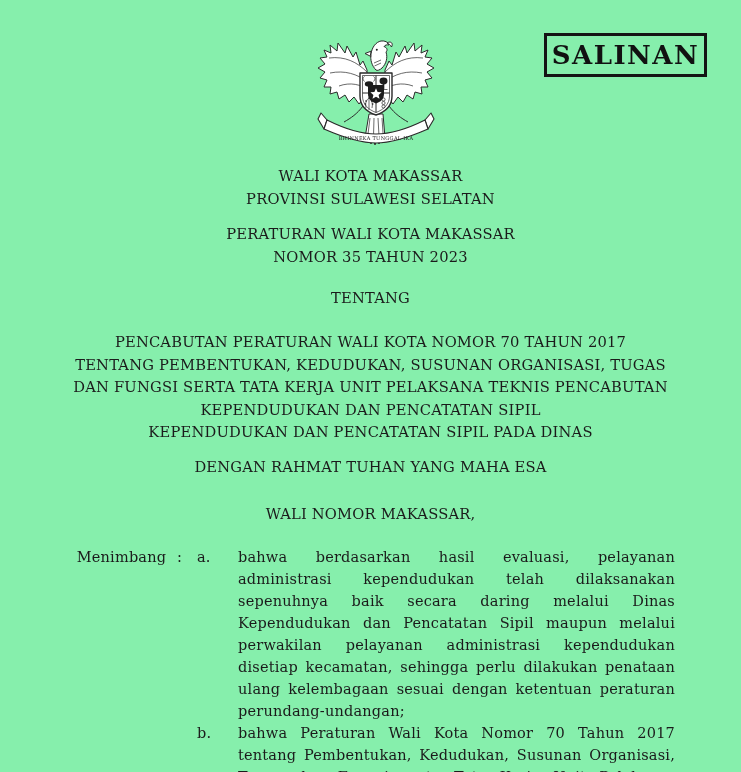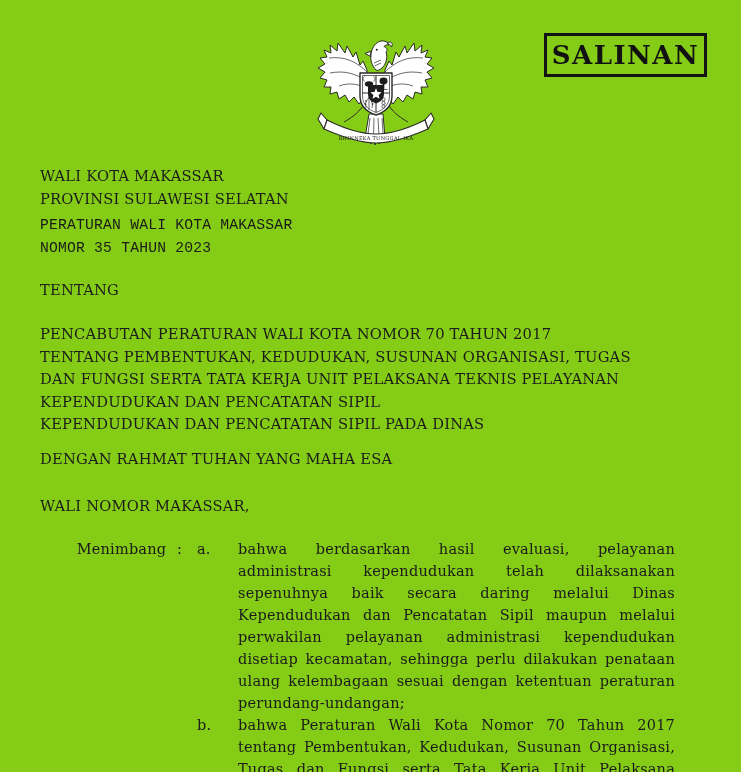--- a/index.html
+++ b/index.html
@@ -1,36 +1,36 @@
 <!DOCTYPE html>
 <html><head>
 <meta charset="utf-8">
 <style>
   html,body { margin:0; padding:0; background:#ffffff; }
   .doc {
     position:relative;
     width:741px; height:772px;
-    background:#84cc16;
+    background:#86efac;
     color:#1b1b1b;
     font-family:"DejaVu Serif","Liberation Serif",serif;
     overflow:hidden;
   }
   .stamp {
     position:absolute; left:544px; top:33px;
     width:163px; height:44px;
     border:3px solid #141414;
     box-sizing:border-box;
     display:flex; align-items:center; justify-content:center;
     font-weight:bold; font-size:26px; letter-spacing:1.5px;
     color:#111;
   }
   .emblem { position:absolute; left:317px; top:36px; width:118px; height:116px; }
-  .heads  { font-size:14.7px; line-height:23px; letter-spacing:0.2px;padding-left:40px; }
+  .heads  { text-align:center; font-size:14.7px; line-height:23px; letter-spacing:0.2px; }
   .letterhead   { margin-top:164px; }
-  .reg-block    { margin-top:4px;font-family:Liberation Mono, monospace; }
+  .reg-block    { margin-top:12px; }
   .about-label  { margin-top:18px; }
   .title-block  { margin-top:22px; line-height:22.5px; }
   .invocation   { margin-top:11px; }
   .issuer       { margin-top:24px; }
   .considering {
     margin:21px 66px 0 66px;
     display:flex;
     font-size:14.5px; line-height:22px;
     letter-spacing:0.2px; word-spacing:1px;
   }
@@ -110,21 +110,21 @@
   <div class="heads reg-block">
     <div>PERATURAN WALI KOTA MAKASSAR</div>
     <div>NOMOR 35 TAHUN 2023</div>
   </div>
 
   <div class="heads about-label">TENTANG</div>
 
   <div class="heads title-block">
     <div>PENCABUTAN PERATURAN WALI KOTA NOMOR 70 TAHUN 2017</div>
     <div>TENTANG PEMBENTUKAN, KEDUDUKAN, SUSUNAN ORGANISASI, TUGAS</div>
-    <div>DAN FUNGSI SERTA TATA KERJA UNIT PELAKSANA TEKNIS PELAYANAN</div>
+    <div>DAN FUNGSI SERTA TATA KERJA UNIT PELAKSANA TEKNIS PENCABUTAN</div>
     <div>KEPENDUDUKAN DAN PENCATATAN SIPIL</div>
     <div>KEPENDUDUKAN DAN PENCATATAN SIPIL PADA DINAS</div>
   </div>
 
   <div class="heads invocation">DENGAN RAHMAT TUHAN YANG MAHA ESA</div>
 
   <div class="heads issuer">WALI NOMOR MAKASSAR,</div>
 
   <div class="considering">
     <div class="c-label">Menimbang</div>

